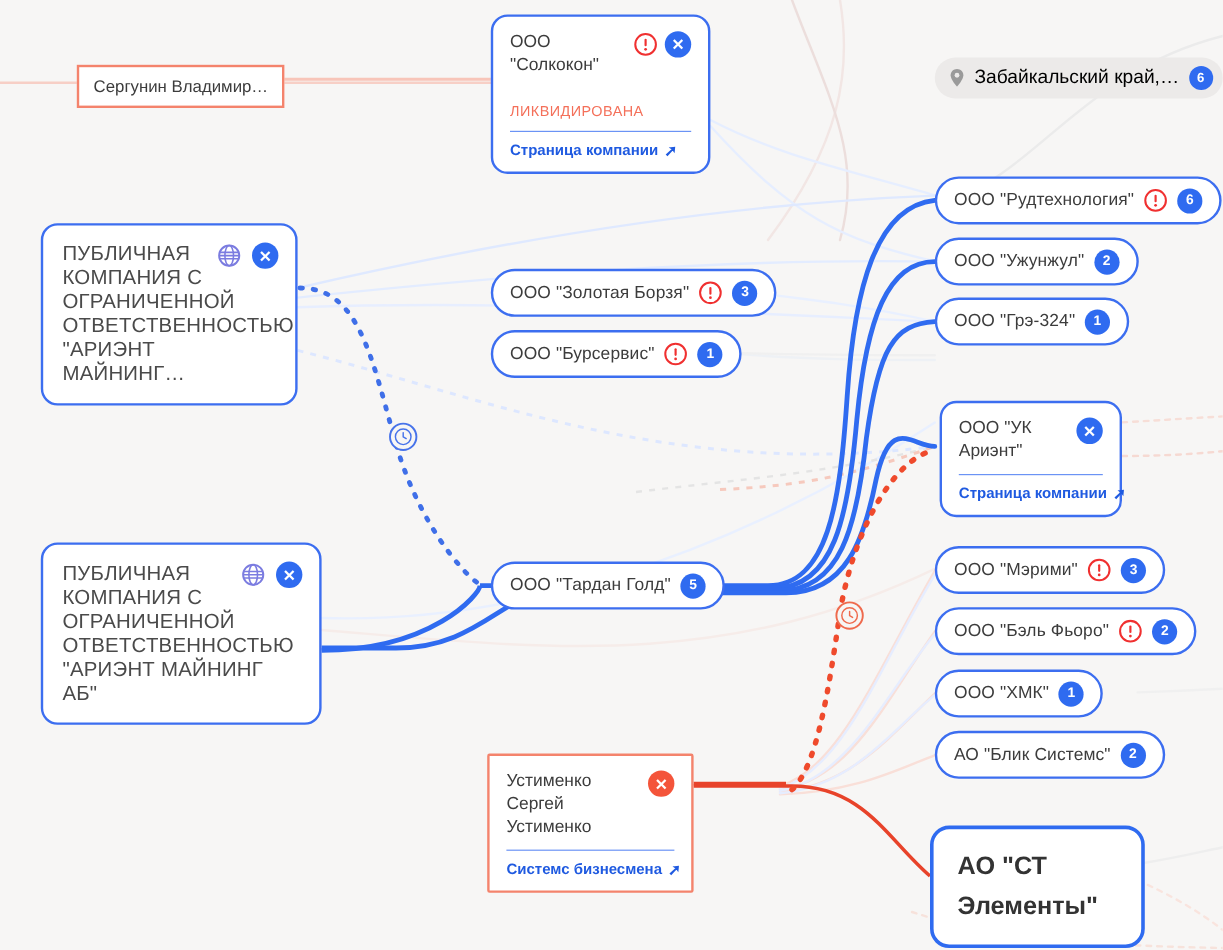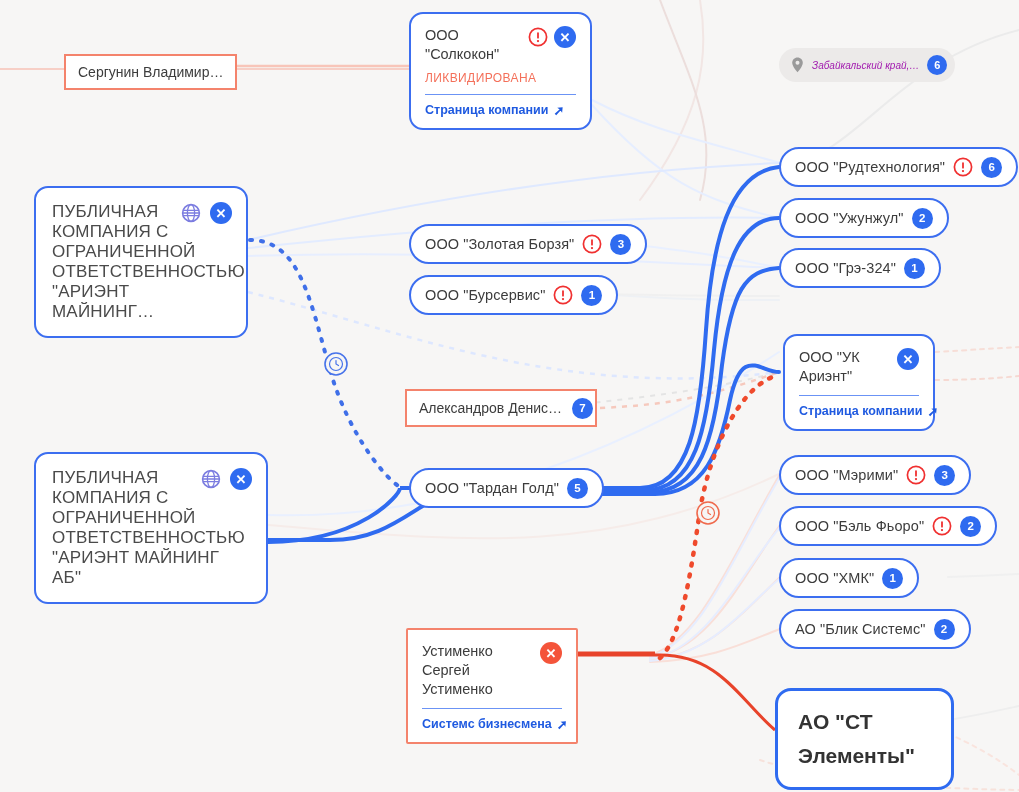--- a/index.html
+++ b/index.html
@@ -61,21 +61,21 @@
   }
   .card-title {
     font-size: 14.5px;
     color: #3c3c3c;
     line-height: 19px;
   }
   .sub-liq {
     font-size: 12px;
     color: #f4705a;
     letter-spacing: .4px;
-    margin-top: 7px;
+    margin-top: 22px;
     text-transform: uppercase;
   }
   .divider {
     height: 1px;
     background: #6b93f5;
     margin: 9px 0 8px 0;
   }
   .link {
     font-size: 12.5px;
     font-weight: bold;
@@ -154,21 +154,21 @@
   .chip {
     position: absolute;
     background: #eceae9;
     border-radius: 18px;
     height: 34px;
     display: flex; align-items: center;
     gap: 8px;
     padding: 0 8px 0 12px;
     white-space: nowrap;
   }
-  .chip .label { font-size: 10px; color: #a21caf; font-style: italic; }
+  .chip .label { font-size: 16px; color: #000000; }
   .chip .count { width: 20px; height: 20px; font-size: 11px; }
 
   
   .hero {
     position: absolute;
     background: #fff;
     border: 3px solid #2f6bf0;
     border-radius: 16px;
     padding: 14px 20px;
   }
@@ -337,24 +337,20 @@
   <div class="node pill" style="left:409px; top:275px;">
     <span class="label">ООО "Бурсервис"</span>
     <svg class="warn" viewBox="0 0 20 20">
       <circle cx="10" cy="10" r="8.6" fill="none" stroke="#f03030" stroke-width="1.7"></circle>
       <rect x="9.1" y="5.2" width="1.8" height="6.4" rx="0.9" fill="#f03030"></rect>
       <circle cx="10" cy="14.1" r="1.15" fill="#f03030"></circle>
     </svg>
     <span class="count">1</span>
   </div>
 
-  <div class="rect-red" style="left:405px; top:389px; width:192px; height:38px;">
-    <span class="label">Александров Денис…</span>
-    <span class="count">7</span>
-  </div>
 
   <div class="node pill" style="left:409px; top:468px;">
     <span class="label">ООО "Тардан Голд"</span>
     <span class="count">5</span>
   </div>
 
   <div class="node card-red" style="left:406px; top:605px; width:172px;margin-top:23px;">
     <div class="card-head">
       <span class="card-title">
         <span>Устименко Сергей</span><br>

